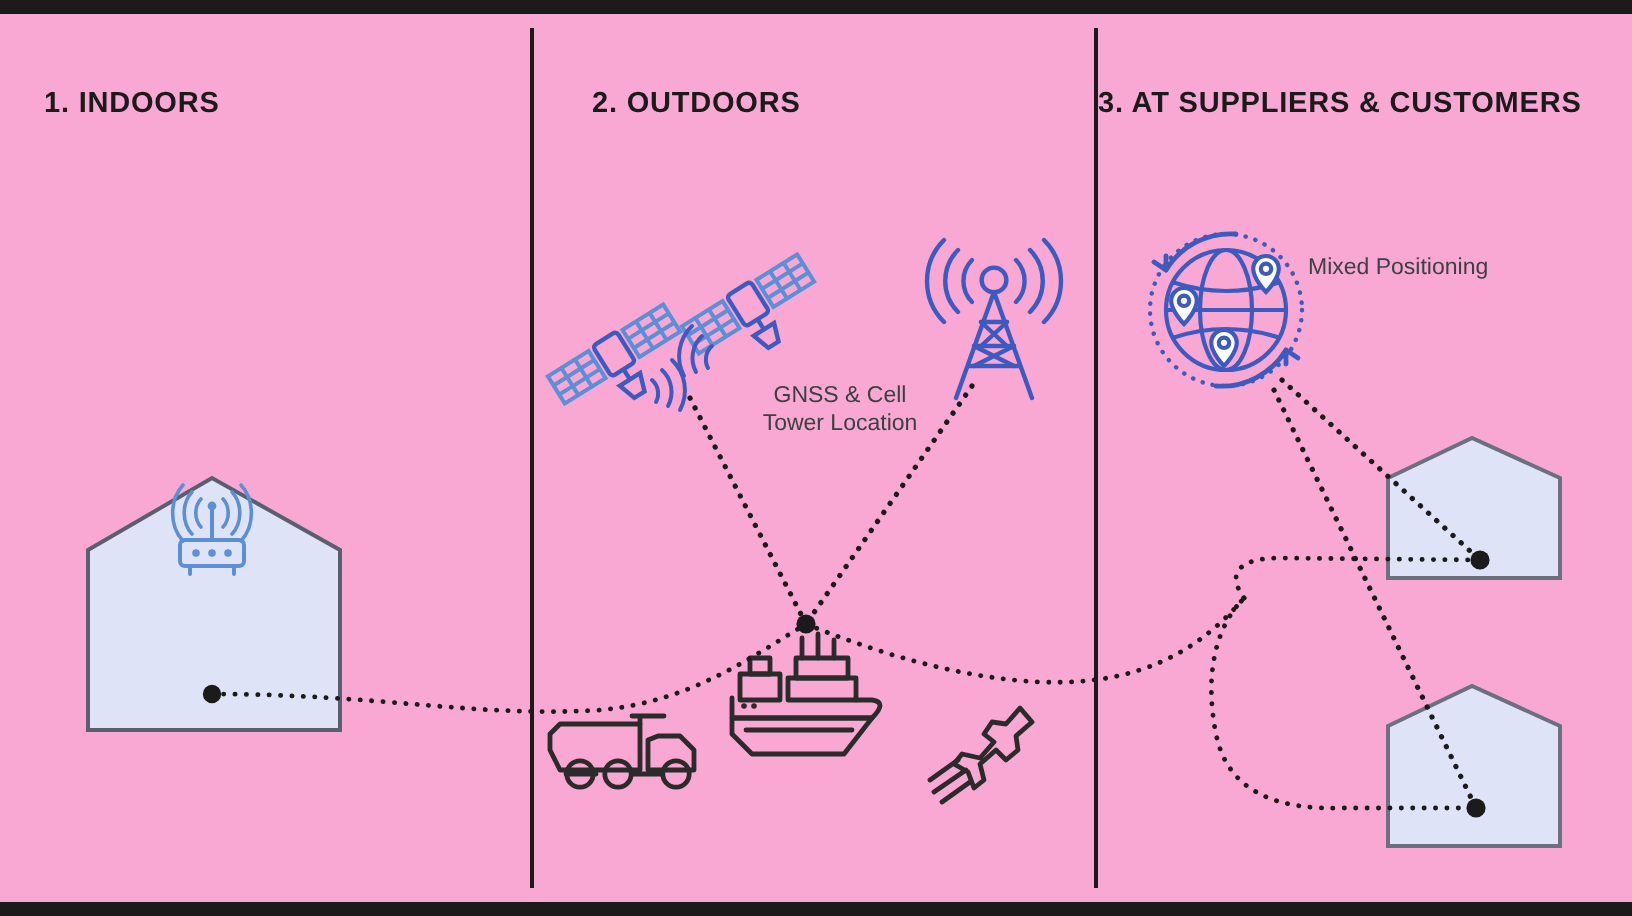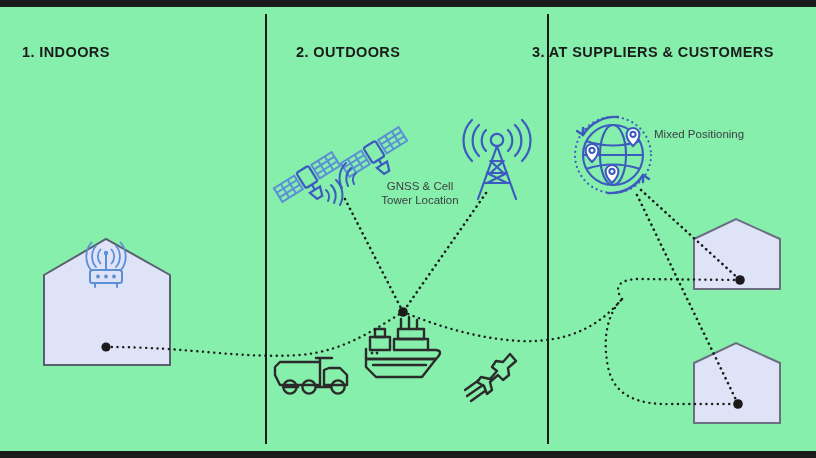--- a/index.html
+++ b/index.html
@@ -5,56 +5,56 @@
   html,body{margin:0;padding:0;background:#ffffff;}
   body{
     width:816px;height:458px;
     font-family:"Liberation Sans", sans-serif;
     overflow:hidden;
     position:relative;
   }
   #canvas{
     position:absolute;inset:0;
     width:816px;height:458px;
-    background:#86efac;
+    background:#f9a8d4;
     box-sizing:border-box;
     border-top:7px solid #1b1b1b;
     border-bottom:7px solid #1b1b1b;
   }
   .panel-divider{
     position:absolute;top:7px;bottom:7px;
     width:2px;background:#1b1b1b;
   }
   #divider-1{left:265px;}
   #divider-2{left:547px;}
   .panel-title{
     position:absolute;
     font-size:14.5px;
     font-weight:bold;
     letter-spacing:0.4px;
     color:#1b1b1b;
     white-space:nowrap;
   }
   #title-1{left:22px;top:37px;}
   #title-2{left:296px;top:37px;}
-  #title-3{left:532px;top:37px;}
+  #title-3{left:549px;top:37px;}
   svg.layer{position:absolute;left:0;top:0;width:816px;height:458px;pointer-events:none;}
   .lbl{
     position:absolute;
     color:#3c4043;
     font-size:11.5px;
     line-height:14px;
     text-align:center;
     white-space:pre-line;
   }
   #label-wifi{
     left:36px;top:289px;width:140px;
     color:#3c4257;
   }
-  #label-gnss{left:368px;top:172px;width:104px;}
+  #label-gnss{left:368px;top:184px;width:104px;}
   #label-mixed{left:654px;top:120px;width:140px;text-align:left;}
 </style>
 </head>
 <body>
 
 <div id="canvas">
 
   <div class="panel-divider" id="divider-1"></div>
   <div class="panel-divider" id="divider-2"></div>
 

